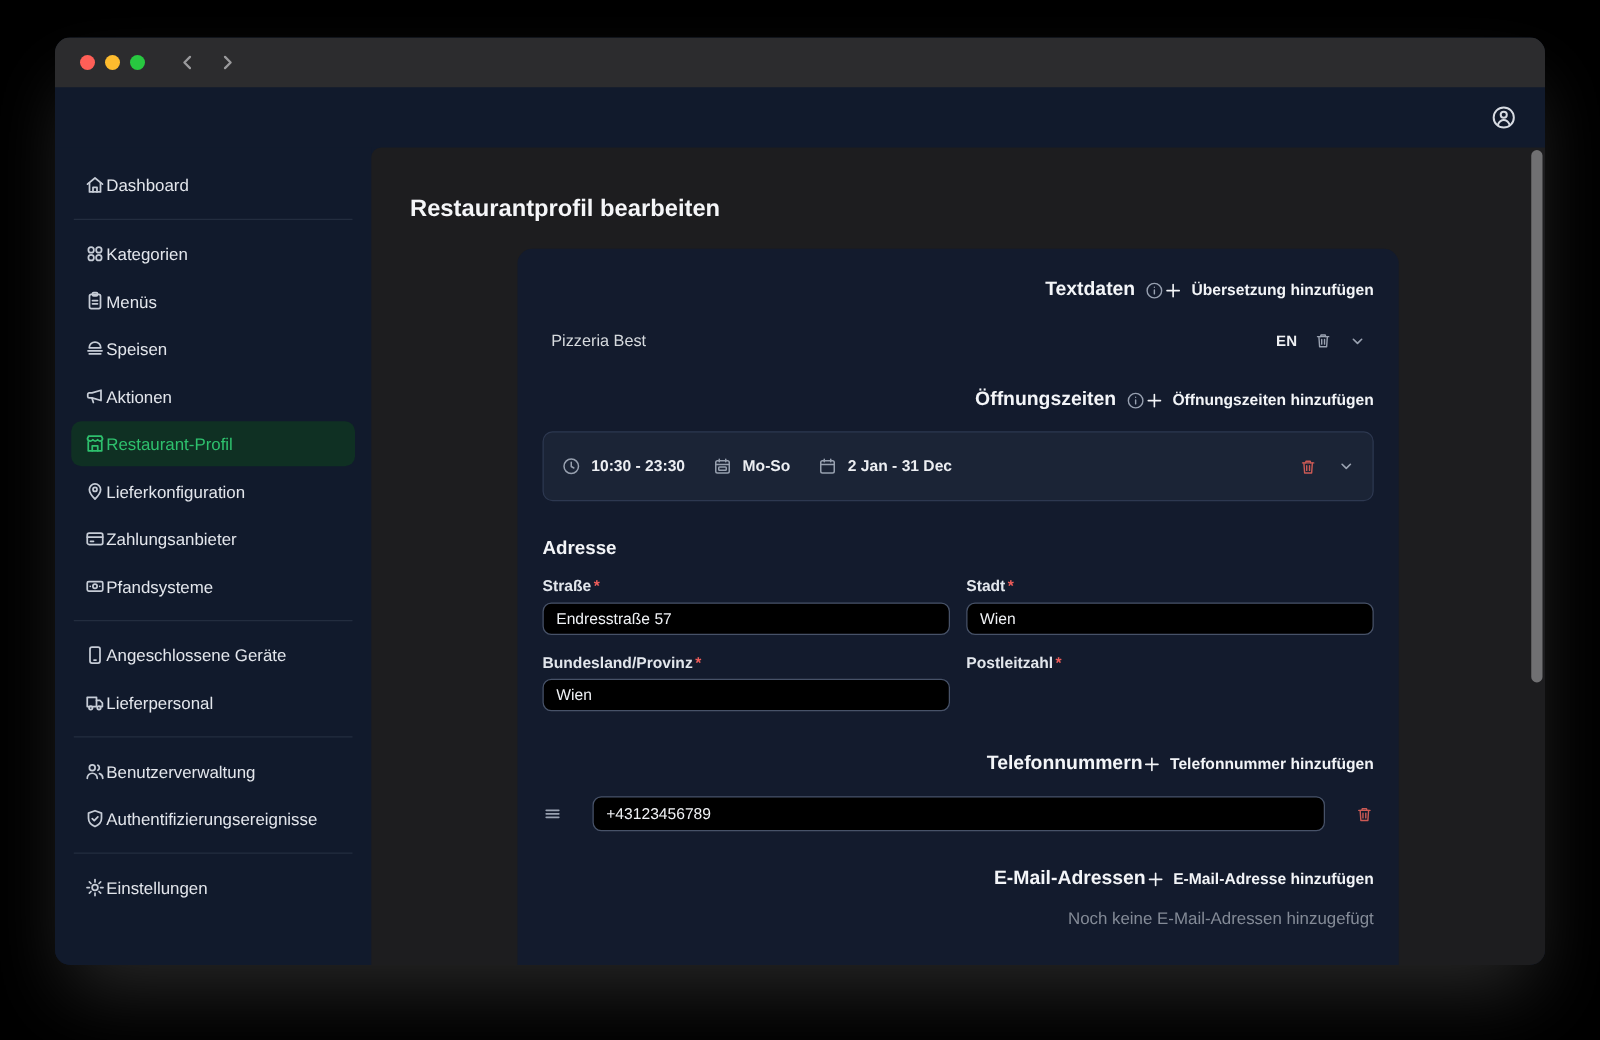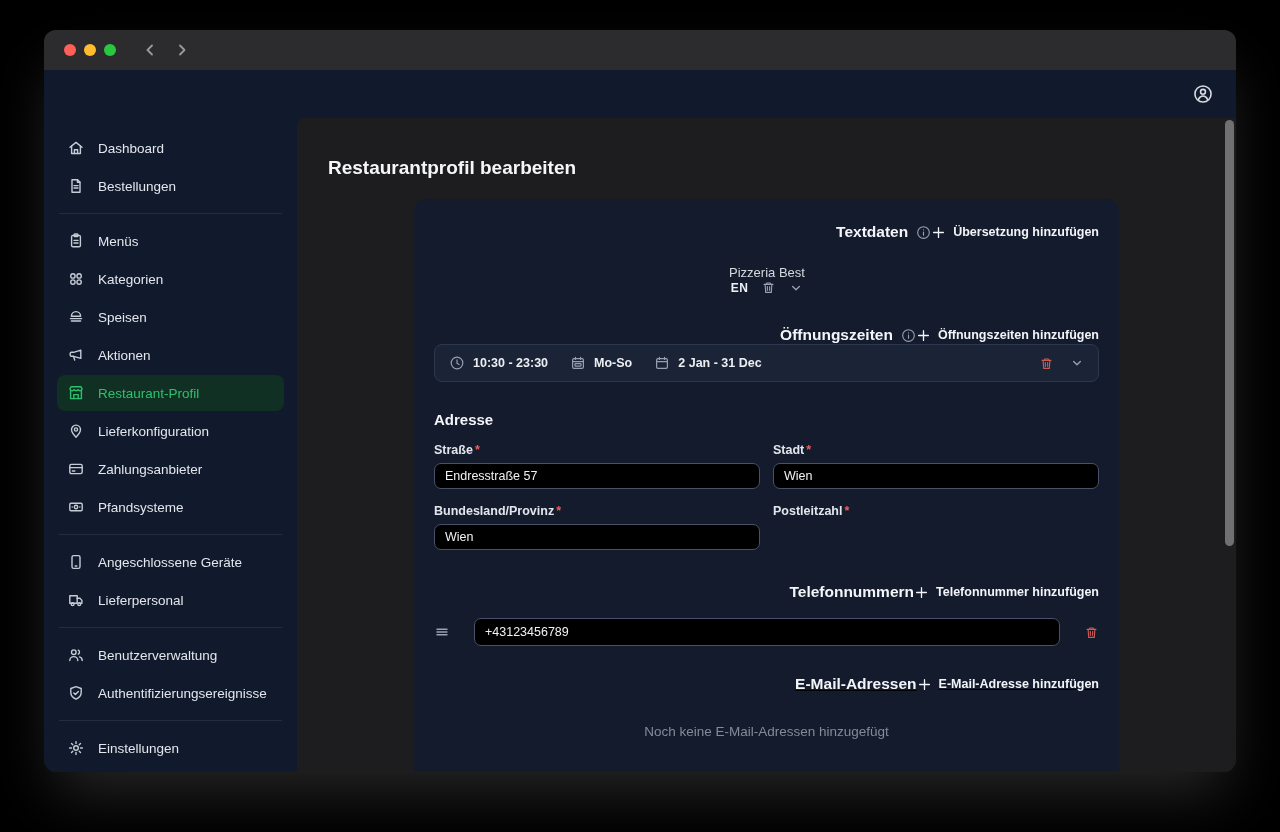--- a/index.html
+++ b/index.html
@@ -27,21 +27,21 @@
   .brand-name { color:#fff; font-weight:700; font-size:17px; letter-spacing:1.5px; display:flex; align-items:center; line-height:1; }
   .logo-o { display:inline-block; width:10px; height:10px; border:3px solid #9e4338; border-radius:50%; margin:0 2px; position:relative; }
   .logo-o::before { content:""; position:absolute; left:-7px; top:1.5px; width:6px; height:2.5px; background:#b04a3e; }
   .brand-sub { color:#e3e6ea; font-size:11.5px; font-weight:600; margin-top:3px; }
   .header-right { flex:1; display:flex; justify-content:flex-end; padding-right:22px; }
   .user-btn { color:#d7dbe2; cursor:pointer; }
 
   
   .app-body { display:flex; height:654px; }
   .sidebar { width:253px; background:#111a2c; padding:12px 13px 0 13px; flex-shrink:0; }
-  .nav-item { display:flex; align-items:center; gap:13px; height:36px; margin-bottom:2px;
+  .nav-item { display:flex; align-items:center; height:36px; margin-bottom:2px;
               padding:0 10px; border-radius:8px; color:#e3e6ec; font-size:13.5px; cursor:pointer; }
   .nav-item .nav-icon { color:#c6ccd6; width:18px; height:18px; flex-shrink:0; }
   .nav-item.active { background:#0f3023; color:#2ec06d; }
   .nav-item.active .nav-icon { color:#2ec06d; }
   .nav-divider { height:1px; background:rgba(148,163,184,0.14); margin:9px 2px; }
 
   .main { flex:1; background:#1d1d1f; border-top-left-radius:8px; position:relative; overflow:hidden; }
   .scrollbar-track { position:absolute; top:0; right:0; width:12px; height:100%; }
   .scrollbar-thumb { position:absolute; top:2px; right:2px; width:9px; height:426px;
                      background:#707072; border-radius:5px; cursor:pointer; }
@@ -53,29 +53,29 @@
 
   .section-head { display:flex; align-items:center; justify-content:flex-end; }
   .section-title-wrap { display:flex; align-items:center; gap:8px; }
   .section-title { color:#f3f5f8; font-size:15.5px; font-weight:700; }
   .info-icon { color:#97a0b0; width:15px; height:15px; }
   .add-btn { display:flex; align-items:center; gap:7px; color:#f2f4f7; font-size:12.5px;
              font-weight:600; cursor:pointer; }
   .add-btn .plus-ic { width:15px; height:15px; }
 
   
-  .lang-row { display:flex; align-items:center; justify-content:space-between; margin:24px 6px 0 7px;flex-direction:column; }
+  .lang-row { display:flex; align-items:center; justify-content:space-between; margin:24px 6px 0 7px; }
   .lang-name { color:#d6dade; font-size:13px; }
   .lang-right { display:flex; align-items:center; gap:13px; }
   .lang-code { color:#eef0f3; font-size:12px; font-weight:700; letter-spacing:0.3px; }
   .icon-muted { color:#9aa2b1; cursor:pointer; }
 
   
   .hours-section { margin-top:31px; }
-  .hours-entry { height:38px; background:#1b2436; border:1px solid #2d3850;
+  .hours-entry { margin-top:16px; height:56px; background:#1b2436; border:1px solid #2d3850;
                  border-radius:8px; display:flex; align-items:center; padding:0 14px; cursor:pointer; }
   .hours-group { display:flex; align-items:center; gap:8px; margin-right:22px; }
   .hours-group .h-ic { color:#97a0af; width:16px; height:16px; }
   .hours-text { color:#eceef2; font-size:12.5px; font-weight:600; }
   .hours-right { margin-left:auto; display:flex; align-items:center; gap:16px; }
   .trash-red { color:#cd5a55; cursor:pointer; }
 
   
   .addr-title { color:#f3f5f8; font-size:15px; font-weight:700; margin-top:29px; }
   .field-grid { display:grid; grid-template-columns:1fr 1fr; column-gap:13px; row-gap:15px; margin-top:15px; }
@@ -86,22 +86,22 @@
                 font-family:"Liberation Sans", sans-serif; outline:none; }
 
   
   .phones-head { margin-top:33px; }
   .phone-row { display:flex; align-items:center; gap:24px; margin-top:17px; }
   .drag-handle { color:#9aa2b1; width:16px; height:16px; cursor:grab; flex-shrink:0; }
   .phone-row .text-input { height:28px; }
   .phone-row .trash-red { flex-shrink:0; }
 
   
-  .emails-head { margin-top:29px;text-decoration:underline; }
-  .empty-note { text-align:center; color:#848b97; font-size:13.5px; margin-top:31px; }
+  .emails-head { margin-top:29px; }
+  .empty-note { text-align:right; color:#848b97; font-size:13.5px; margin-top:15px; }
 </style>
 </head>
 <body>
 
 <div class="window">
 
   <div class="titlebar">
     <div class="traffic">
       <span class="dot red"></span>
       <span class="dot yellow"></span>
@@ -141,54 +141,44 @@
         <span class="nav-icon">
           <svg viewBox="0 0 18 18" fill="none" stroke="currentColor" stroke-width="1.4" stroke-linecap="round" stroke-linejoin="round">
               <path d="M3 8.3 9 3.4l6 4.9"></path>
               <path d="M4.6 7.3v7.2h8.8V7.3"></path>
               <path d="M7.4 14.5v-3.7h3.2v3.7"></path>
             </svg>
         </span>
         <span class="nav-label">Dashboard</span>
       </div>
 
-      <div class="nav-item">
-        <span class="nav-icon">
-          <svg viewBox="0 0 18 18" fill="none" stroke="currentColor" stroke-width="1.4" stroke-linecap="round" stroke-linejoin="round">
-              <path d="M5 2.8h5.6L13 5.2v10H5z"></path>
-              <path d="M10.4 2.8v2.5H13"></path>
-              <path d="M7 8.6h4M7 11h4"></path>
-            </svg>
-        </span>
-        <span class="nav-label">Bestellungen</span>
-      </div>
 
       <div class="nav-divider"></div>
-
-      <div class="nav-item">
-        <span class="nav-icon">
-          <svg viewBox="0 0 18 18" fill="none" stroke="currentColor" stroke-width="1.4" stroke-linecap="round" stroke-linejoin="round">
-              <rect x="4.6" y="3.4" width="8.8" height="11.4" rx="1.4"></rect>
-              <rect x="7" y="2" width="4" height="2.6" rx="0.9"></rect>
-              <path d="M7 8.4h4M7 11h4"></path>
-            </svg>
-        </span>
-        <span class="nav-label">Menüs</span>
-      </div>
 
       <div class="nav-item">
         <span class="nav-icon">
           <svg viewBox="0 0 18 18" fill="none" stroke="currentColor" stroke-width="1.4">
               <circle cx="5.9" cy="5.9" r="2.2"></circle>
               <circle cx="12.1" cy="5.9" r="2.2"></circle>
               <circle cx="5.9" cy="12.1" r="2.2"></circle>
               <circle cx="12.1" cy="12.1" r="2.2"></circle>
             </svg>
         </span>
         <span class="nav-label">Kategorien</span>
+      </div>
+
+      <div class="nav-item">
+        <span class="nav-icon">
+          <svg viewBox="0 0 18 18" fill="none" stroke="currentColor" stroke-width="1.4" stroke-linecap="round" stroke-linejoin="round">
+              <rect x="4.6" y="3.4" width="8.8" height="11.4" rx="1.4"></rect>
+              <rect x="7" y="2" width="4" height="2.6" rx="0.9"></rect>
+              <path d="M7 8.4h4M7 11h4"></path>
+            </svg>
+        </span>
+        <span class="nav-label">Menüs</span>
       </div>
 
       <div class="nav-item">
         <span class="nav-icon">
           <svg viewBox="0 0 18 18" fill="none" stroke="currentColor" stroke-width="1.4" stroke-linecap="round" stroke-linejoin="round">
               <path d="M4.4 8.2a4.6 4.6 0 0 1 9.2 0z"></path>
               <path d="M3.4 10.6h11.2"></path>
               <path d="M4.4 13h9.2"></path>
             </svg>
         </span>

